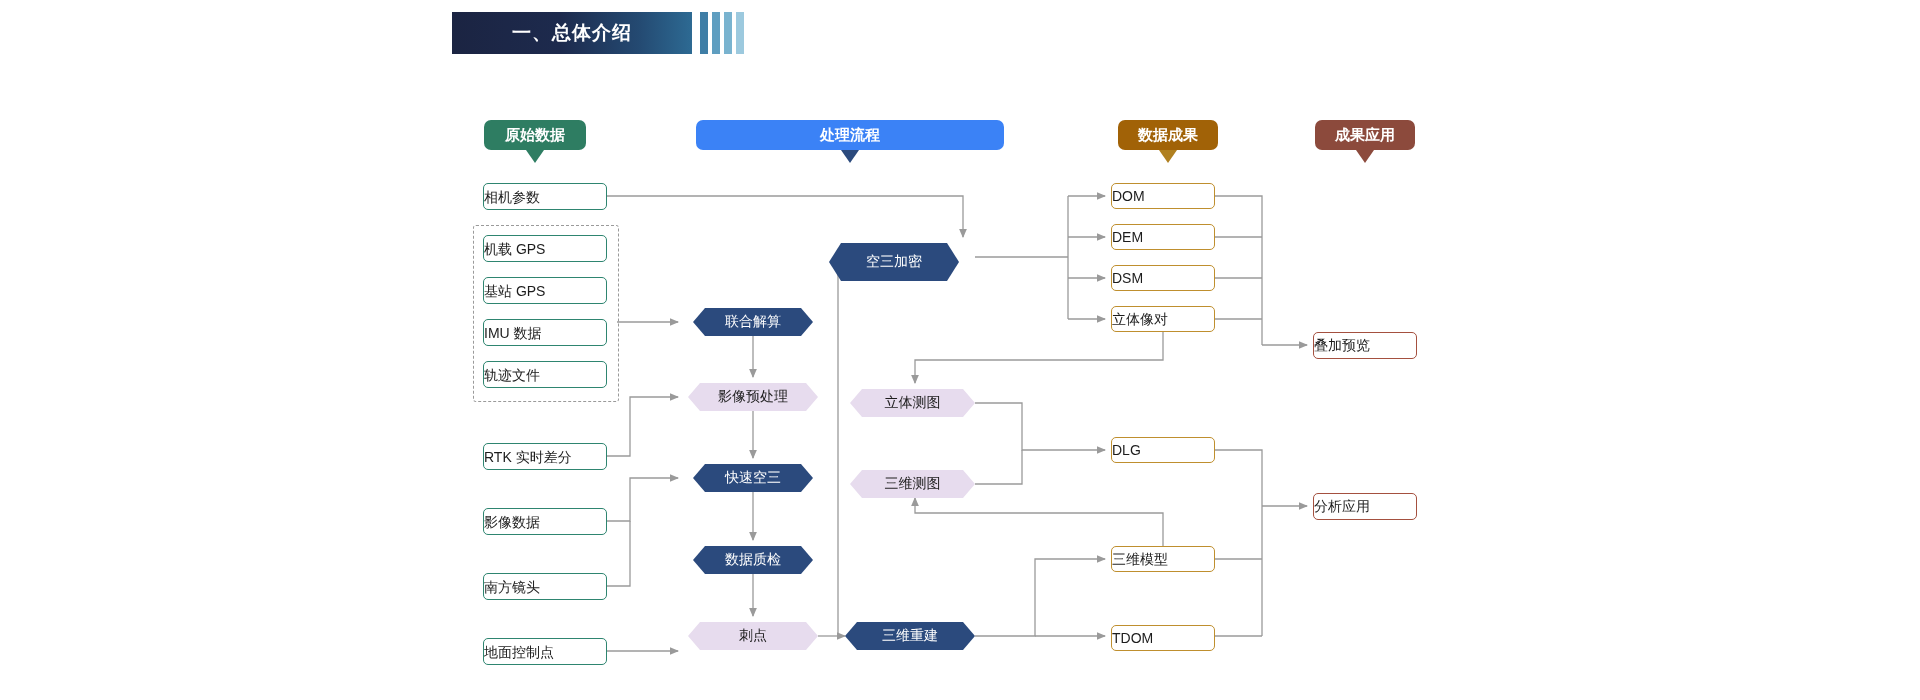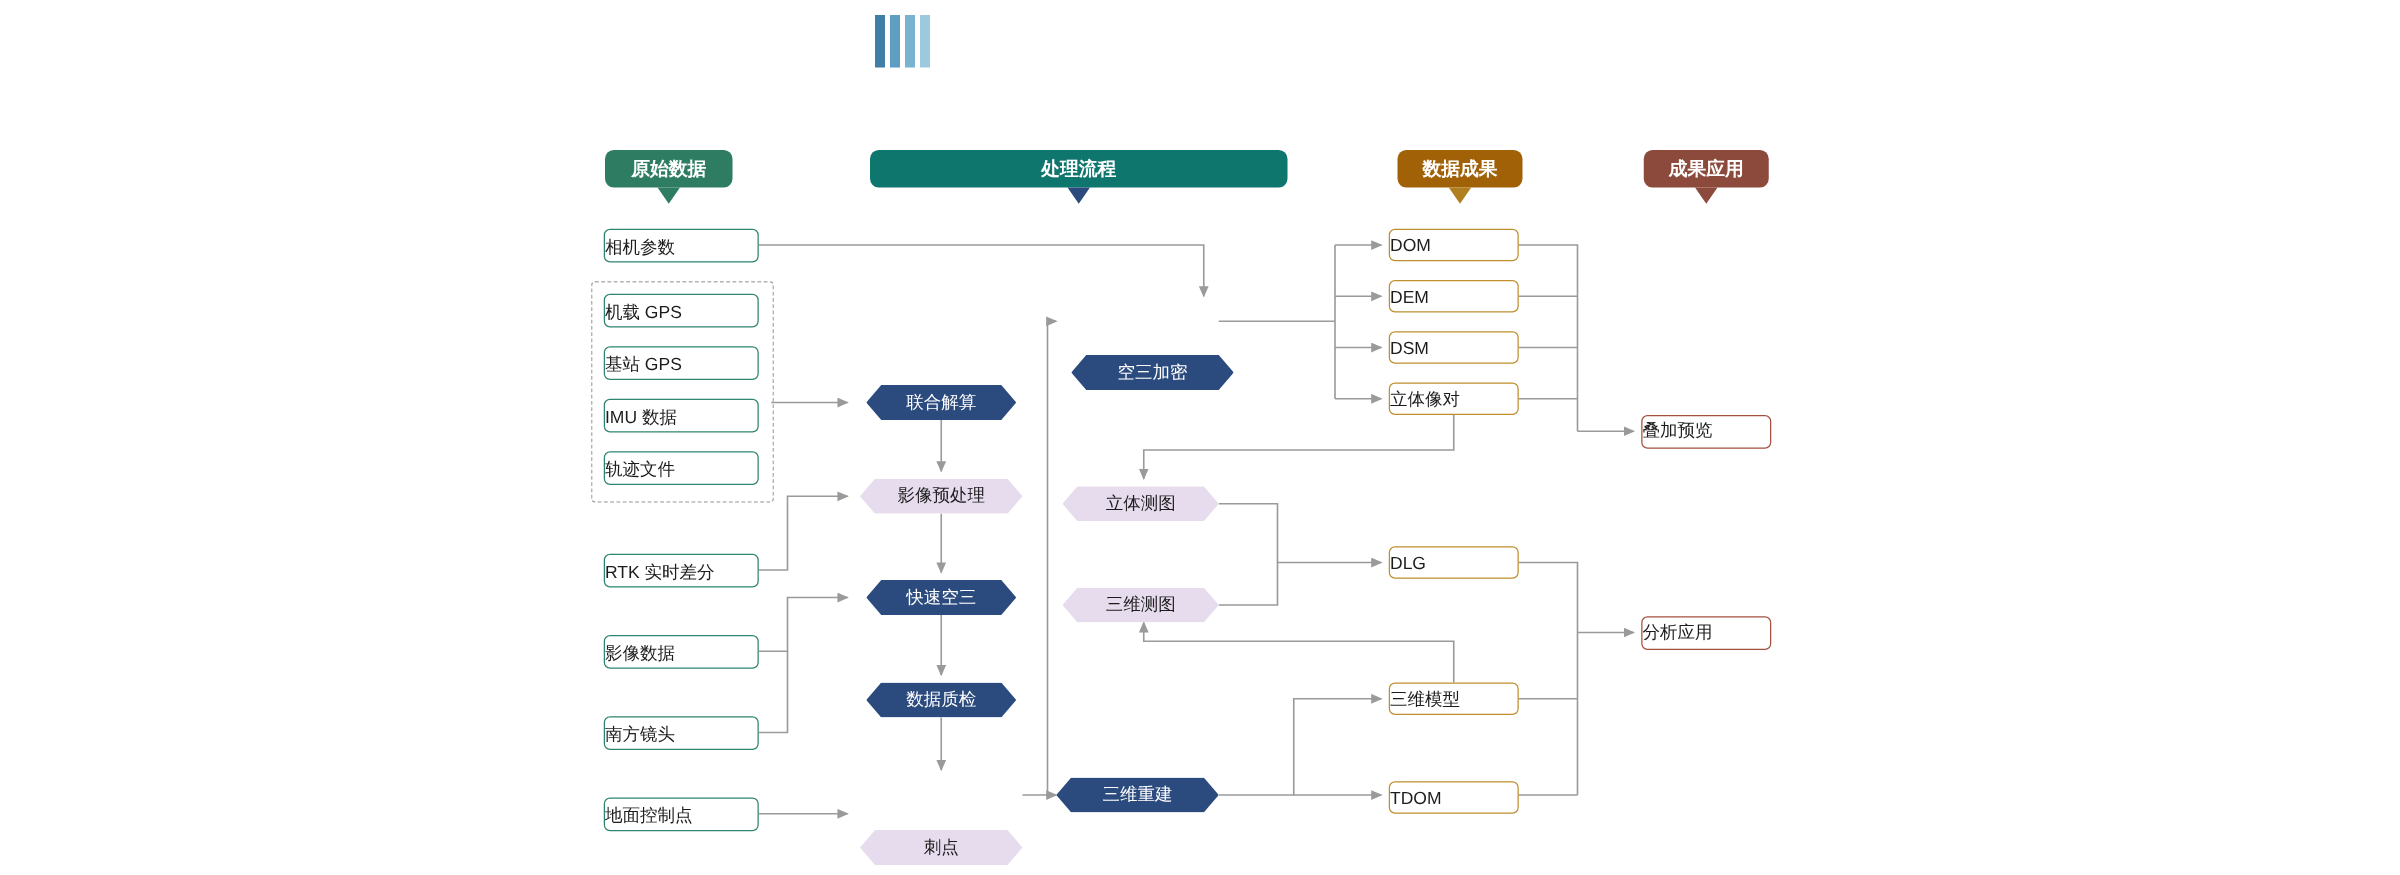--- a/index.html
+++ b/index.html
@@ -47,20 +47,23 @@
   .oct.blue{background:#2b4a7d;color:#ffffff;}
   .oct.lav{background:#e7dcee;color:#1c1c1c;}
 
   svg#wires{position:absolute;left:0;top:0;width:1920px;height:700px;pointer-events:none;}
 </style>
 </head>
 <body>
 
 <div id="stage">
 
+  <div id="banner">
+    <span class="btxt">一、总体介绍</span>
+  </div>
   <div class="bar b1"></div>
   <div class="bar b2"></div>
   <div class="bar b3"></div>
   <div class="bar b4"></div>
 
   <svg id="wires" viewBox="0 0 1920 700" xmlns="http://www.w3.org/2000/svg">
     <defs>
       <marker id="ah" markerWidth="7" markerHeight="7" refX="6.2" refY="3" orient="auto">
         <path d="M0,0 L7,3 L0,6 z" fill="#9a9a9a"></path>
       </marker>
@@ -120,21 +123,21 @@
       <path d="M1262,506 L1307,506" marker-end="url(#ah)"></path>
     </g>
   </svg>
 
   <div class="dashgrp" style="left:473px;top:225px;width:144px;height:175px;"></div>
 
   <div class="colhead" style="left:484px;top:120px;width:102px;background:#2e7d62;">
     <span>原始数据</span>
     <span class="notch" style="border-top:13px solid #2e7d62;"></span>
   </div>
-  <div class="colhead" style="left:696px;top:120px;width:334px;background:#0f766e;">
+  <div class="colhead" style="left:696px;top:120px;width:308px;background:#3b82f6;">
     <span>处理流程</span>
     <span class="notch" style="border-top:13px solid #2b4a7d;"></span>
   </div>
   <div class="colhead" style="left:1118px;top:120px;width:100px;background:#a16207;">
     <span>数据成果</span>
     <span class="notch" style="border-top:13px solid #b08020;"></span>
   </div>
   <div class="colhead" style="left:1315px;top:120px;width:100px;background:#8c4a3c;">
     <span>成果应用</span>
     <span class="notch" style="border-top:13px solid #8c4a3c;"></span>
@@ -173,24 +176,24 @@
     </div>
   <div class="oct lav" style="left:688px;top:383px;width:130px;height:28px;">
     <span>影像预处理</span>
     </div>
   <div class="oct blue" style="left:693px;top:464px;width:120px;height:28px;">
     <span>快速空三</span>
     </div>
   <div class="oct blue" style="left:693px;top:546px;width:120px;height:28px;">
     <span>数据质检</span>
     </div>
-  <div class="oct lav" style="left:688px;top:622px;width:130px;height:28px;margin-top:42px;">
+  <div class="oct lav" style="left:688px;top:622px;width:130px;height:28px;">
     <span>刺点</span>
     </div>
-  <div class="oct blue" style="left:857px;top:243px;width:130px;height:28px;margin-top:41px;">
+  <div class="oct blue" style="left:829px;top:243px;width:130px;height:38px;">
     <span>空三加密</span>
     </div>
   <div class="oct lav" style="left:850px;top:389px;width:125px;height:28px;">
     <span>立体测图</span>
     </div>
   <div class="oct lav" style="left:850px;top:470px;width:125px;height:28px;">
     <span>三维测图</span>
     </div>
   <div class="oct blue" style="left:845px;top:622px;width:130px;height:28px;">
     <span>三维重建</span>

